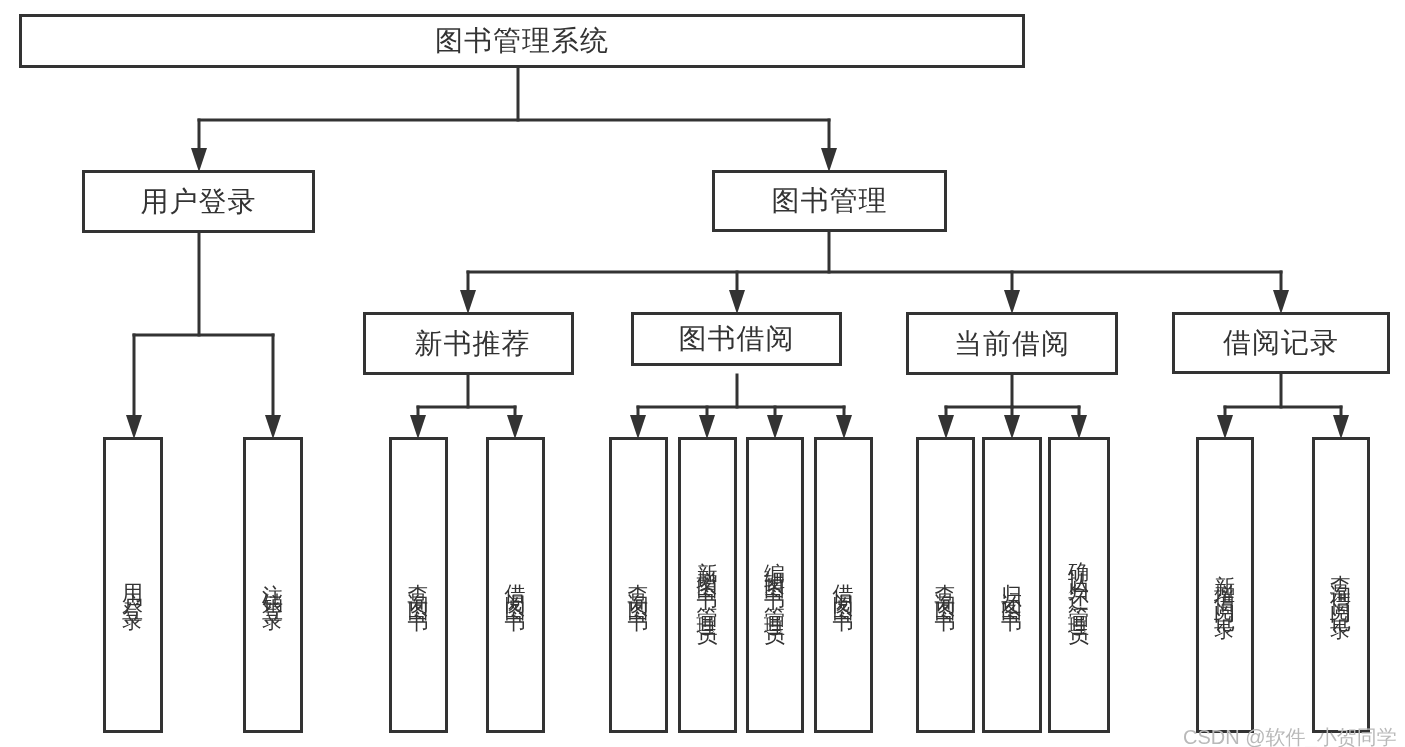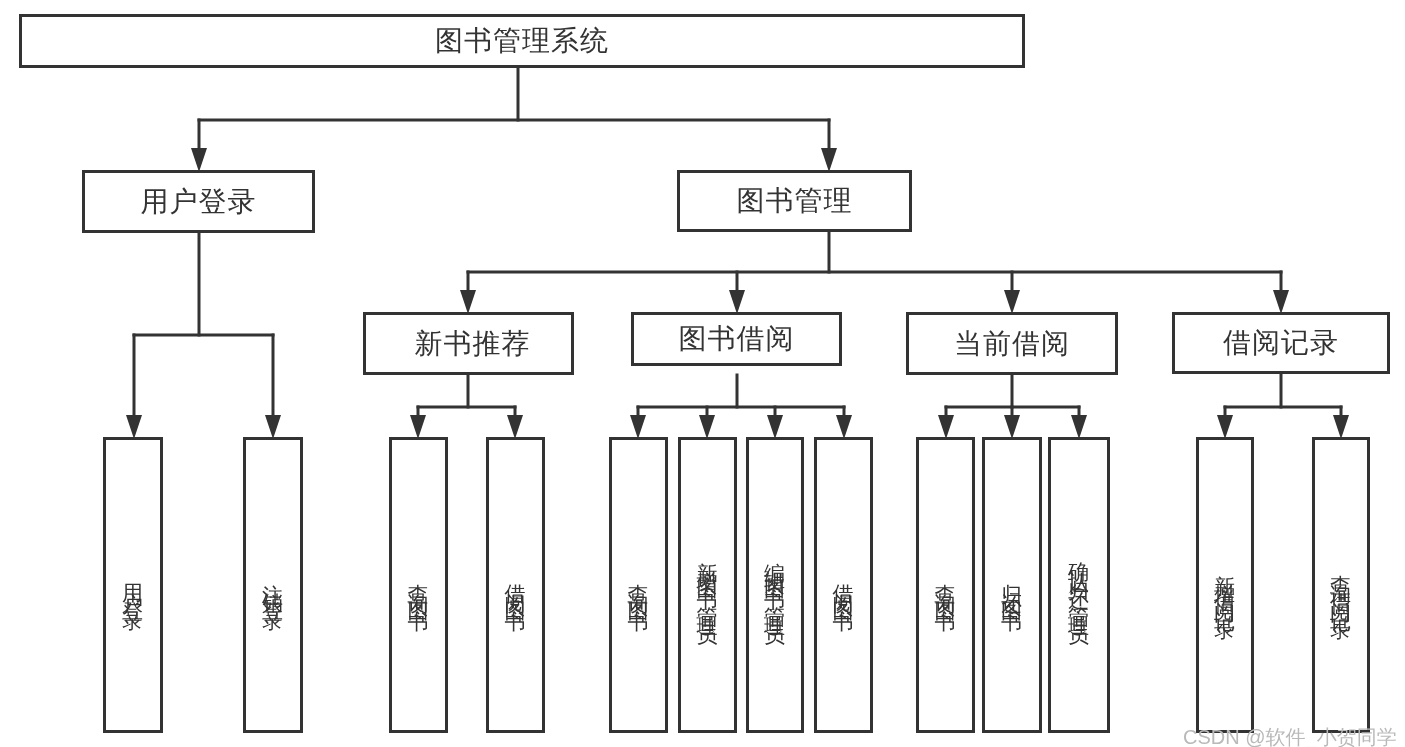--- a/index.html
+++ b/index.html
@@ -24,21 +24,21 @@
     text-orientation: upright;
     font-size: 21px;
     letter-spacing: 9px;
     line-height: 1;
     color: #333333;
   }
 
   
   #n-root            { left: 19px;   top: 14px;  width: 1006px; height: 54px; }
   #n-user-login      { left: 82px;   top: 170px; width: 233px;  height: 63px; }
-  #n-book-mgmt       { left: 677px;  top: 170px; width: 235px;  height: 62px; }
+  #n-book-mgmt       { left: 712px;  top: 170px; width: 235px;  height: 62px; }
   #n-new-book-rec    { left: 363px;  top: 312px; width: 211px;  height: 63px; padding-left: 8px; }
   #n-book-borrow     { left: 631px;  top: 312px; width: 211px;  height: 54px; }
   #n-current-borrow  { left: 906px;  top: 312px; width: 212px;  height: 63px; }
   #n-borrow-records  { left: 1172px; top: 312px; width: 218px;  height: 62px; }
 
   #n-leaf-user-login { left: 103px;  top: 437px; width: 60px; height: 296px; }
   #n-leaf-logout     { left: 243px;  top: 437px; width: 60px; height: 296px; }
   #n-leaf-rec-query  { left: 389px;  top: 437px; width: 59px; height: 296px; }
   #n-leaf-rec-borrow { left: 486px;  top: 437px; width: 59px; height: 296px; }
   #n-leaf-bb-query   { left: 609px;  top: 437px; width: 59px; height: 296px; }

